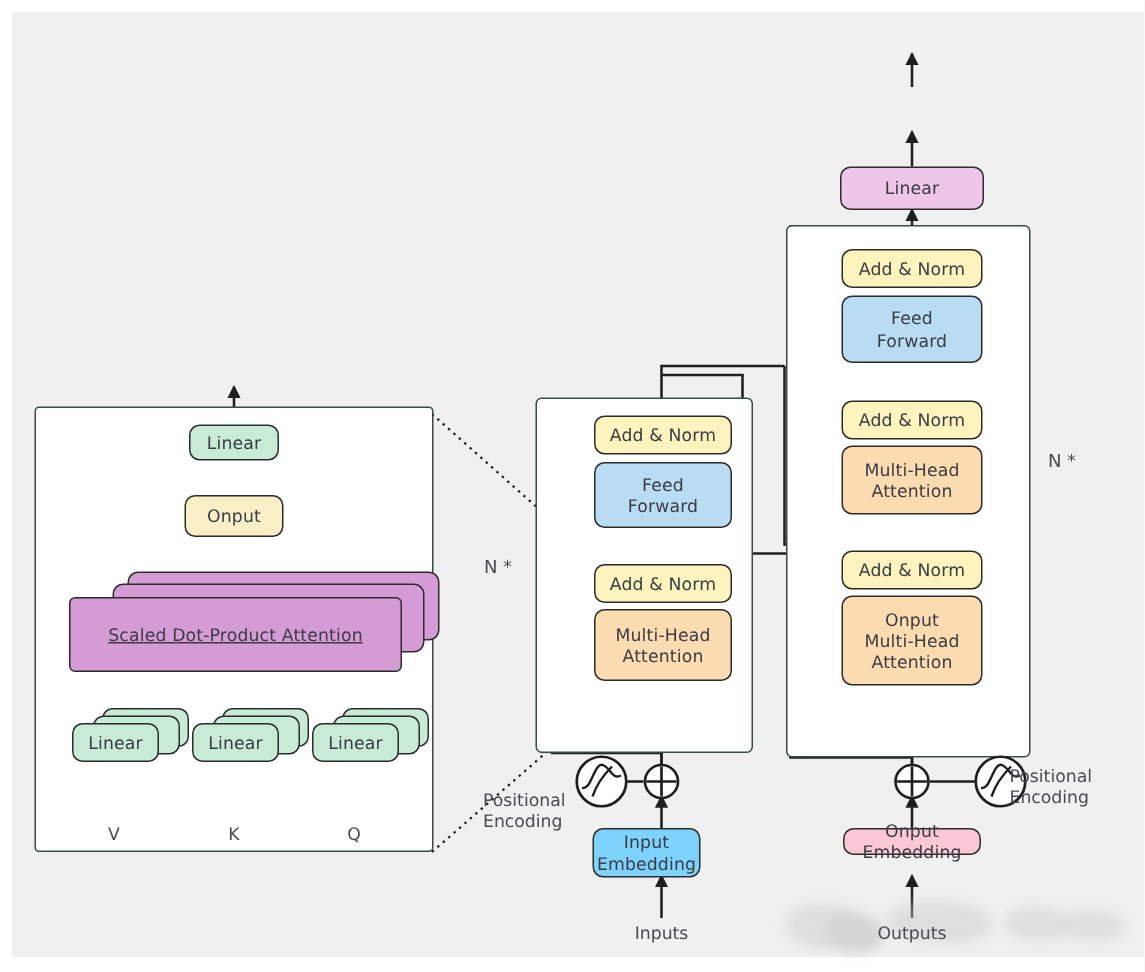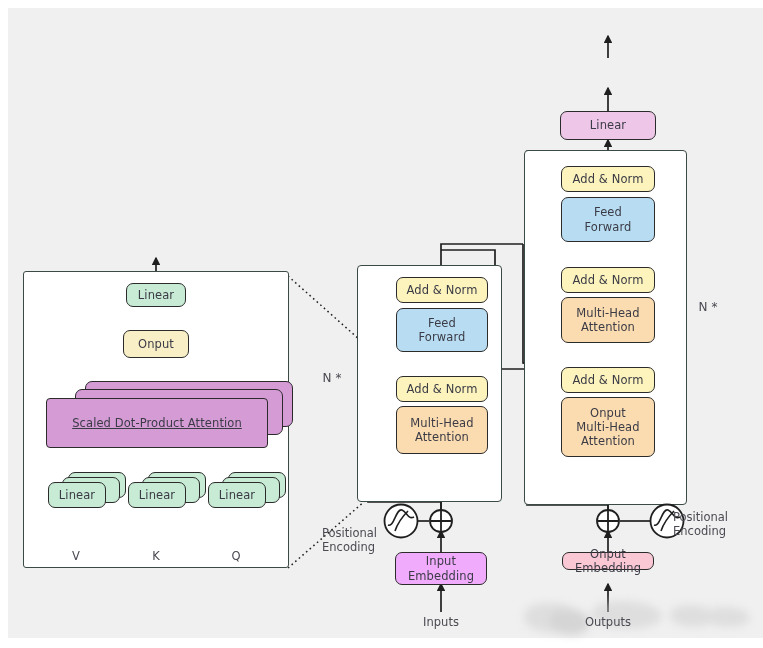--- a/index.html
+++ b/index.html
@@ -271,21 +271,21 @@
   </svg>
 
   <svg class="plus-icon" style="left:427px; top:507px; width:28px; height:28px;" viewBox="0 0 28 28">
     <circle cx="14" cy="14" r="11" fill="#ffffff" stroke="#1f1f1f" stroke-width="1.8"></circle>
     <path d="M 14 4 L 14 24 M 4 14 L 24 14" stroke="#1f1f1f" stroke-width="1.8"></path>
   </svg>
 
   <div class="label left" style="left:322px; top:526px; width:92px;">Positional
 Encoding</div>
 
-  <div class="node" style="left:395px; top:552px; width:92px; height:33px; background:#f0abfc;">Input
+  <div class="node" style="left:395px; top:552px; width:72px; height:33px; background:#7dd3fc;">Input
 Embedding</div>
 
   <div class="label" style="left:406px; top:615px; width:70px;">Inputs</div>
 
   <div class="panel" style="left:524px; top:150px; width:163px; height:355px;"></div>
 
   <div class="label" style="left:690px; top:300px; width:36px; font-size:12px;">N *</div>
 
 
 

